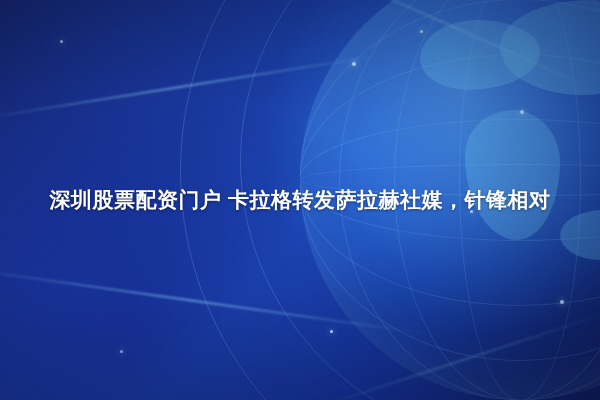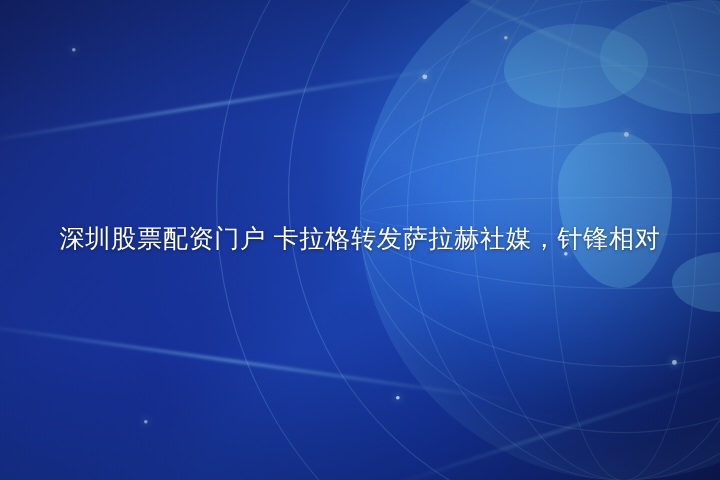--- a/index.html
+++ b/index.html
@@ -89,21 +89,21 @@
     display: flex;
     align-items: center;
     justify-content: center;
     padding: 0 18px;
     box-sizing: border-box;
   }
   .title {
     color: #ffffff;
     font-size: 21px;
     line-height: 36px;
-    font-weight: normal;
+    font-weight: bold;
     text-align: center;
     letter-spacing: 0.5px;
     text-shadow: 0 1px 3px rgba(0,0,0,0.45);
     max-width: 560px;
   }
 </style>
 </head>
 <body>
 
 <div class="banner">

